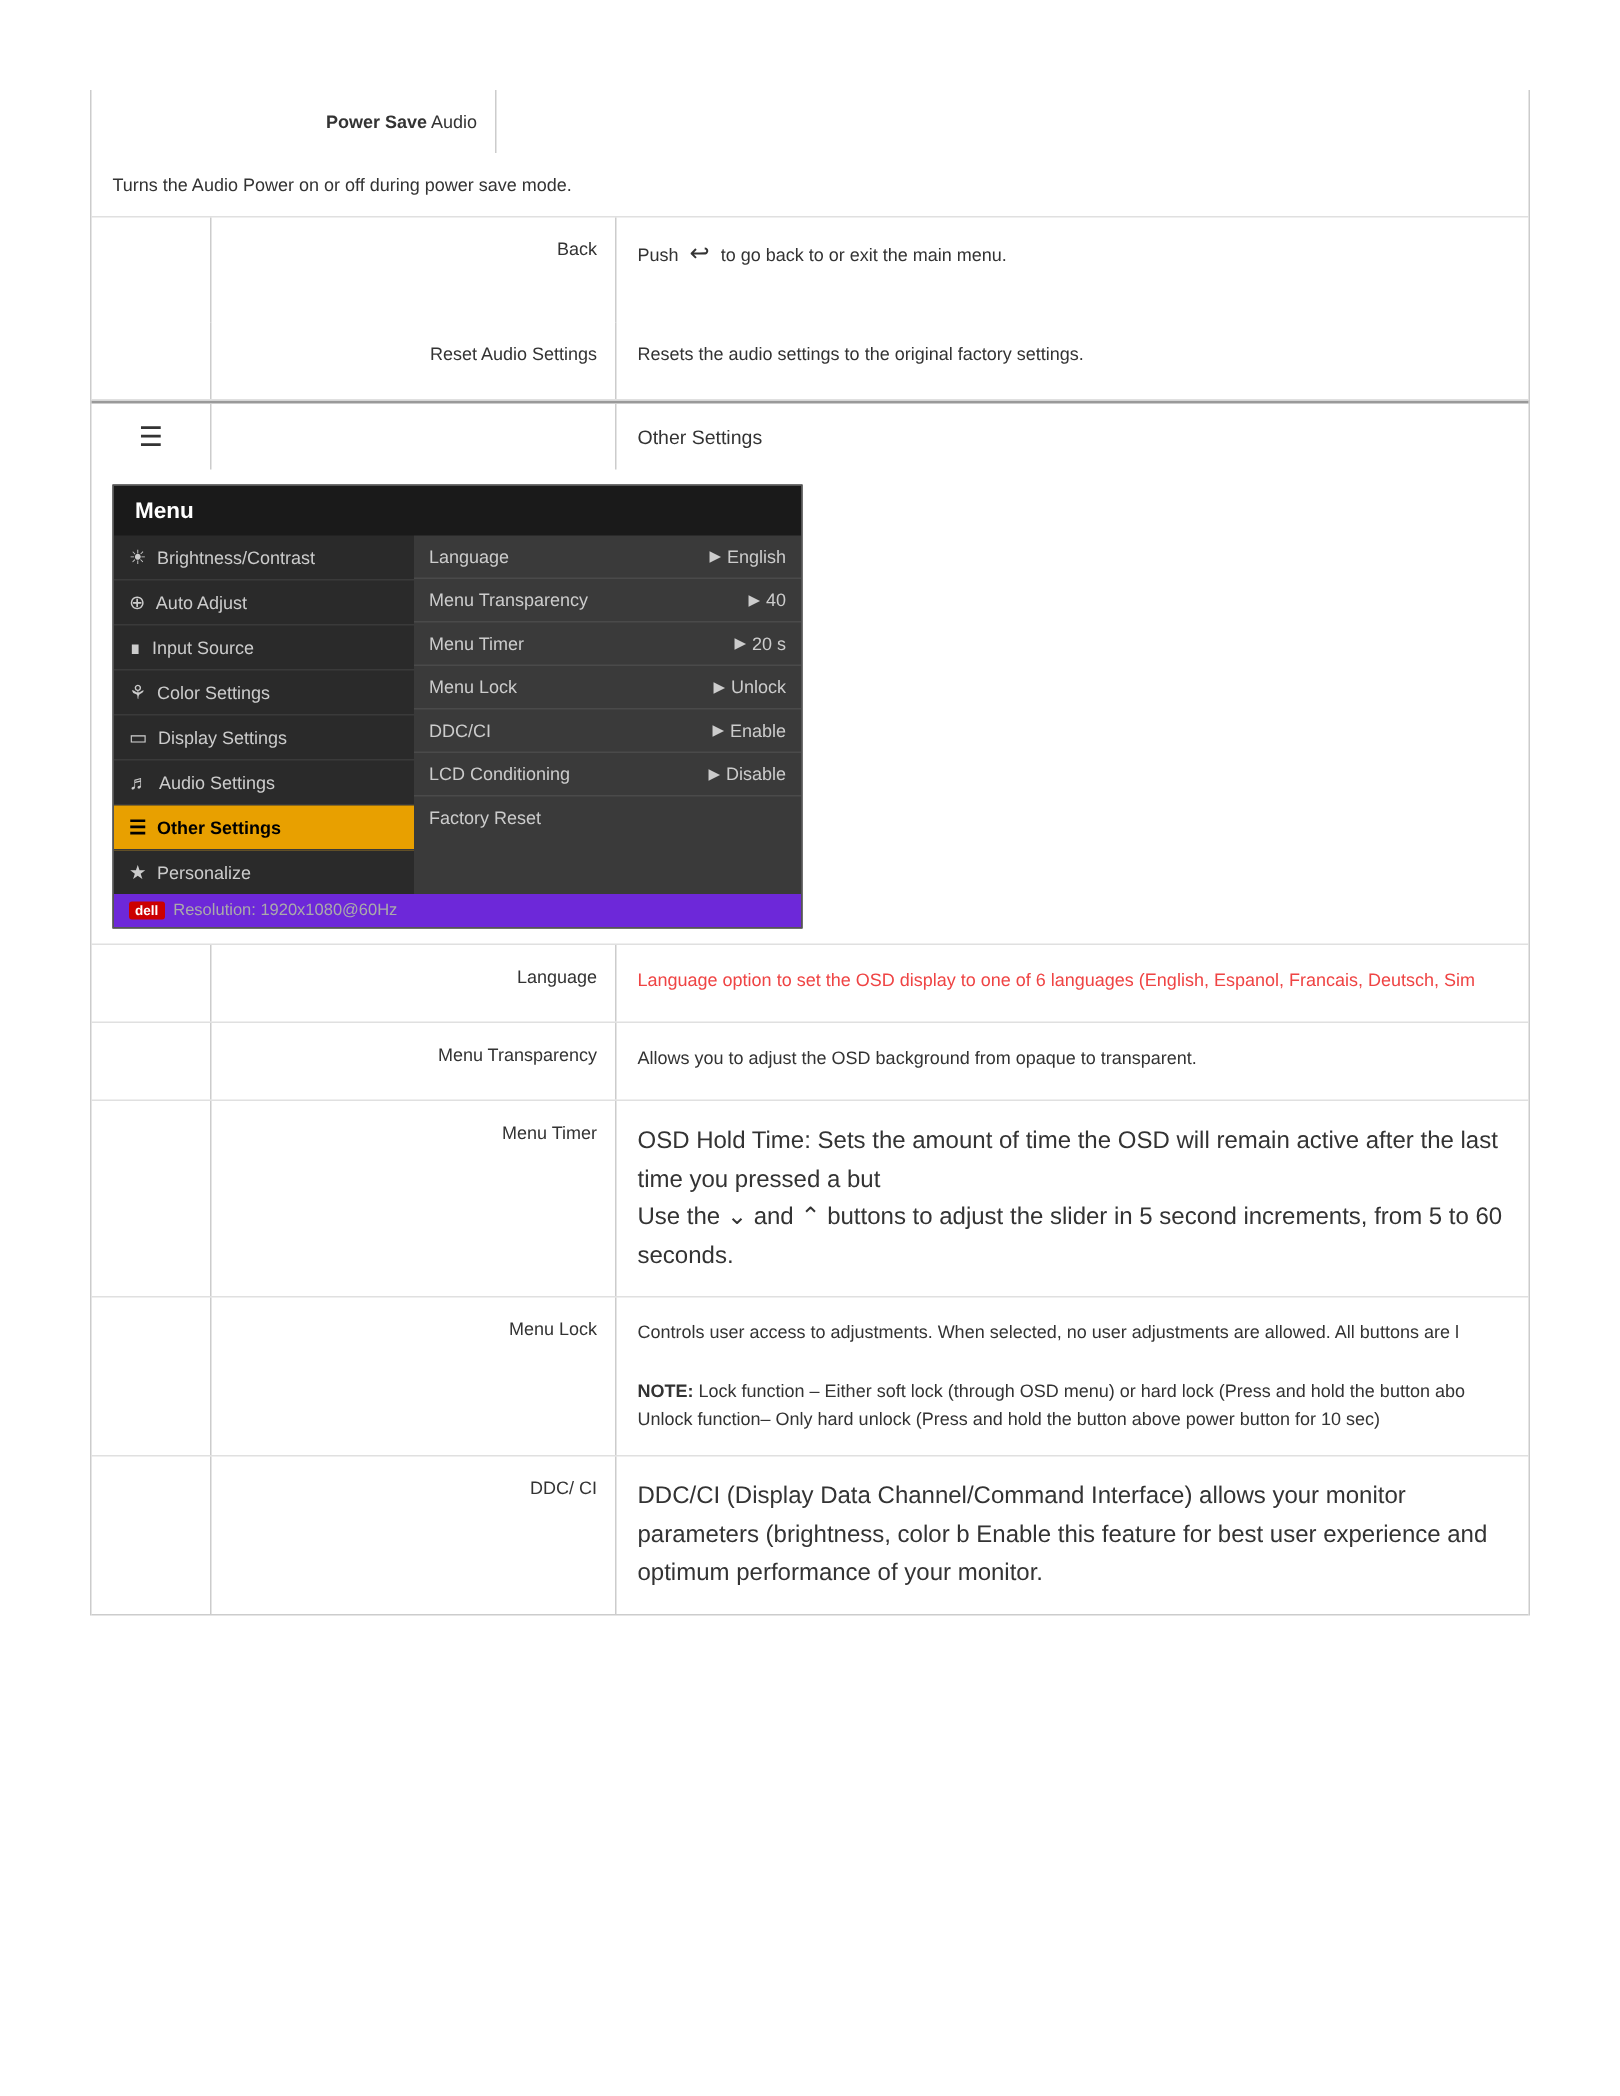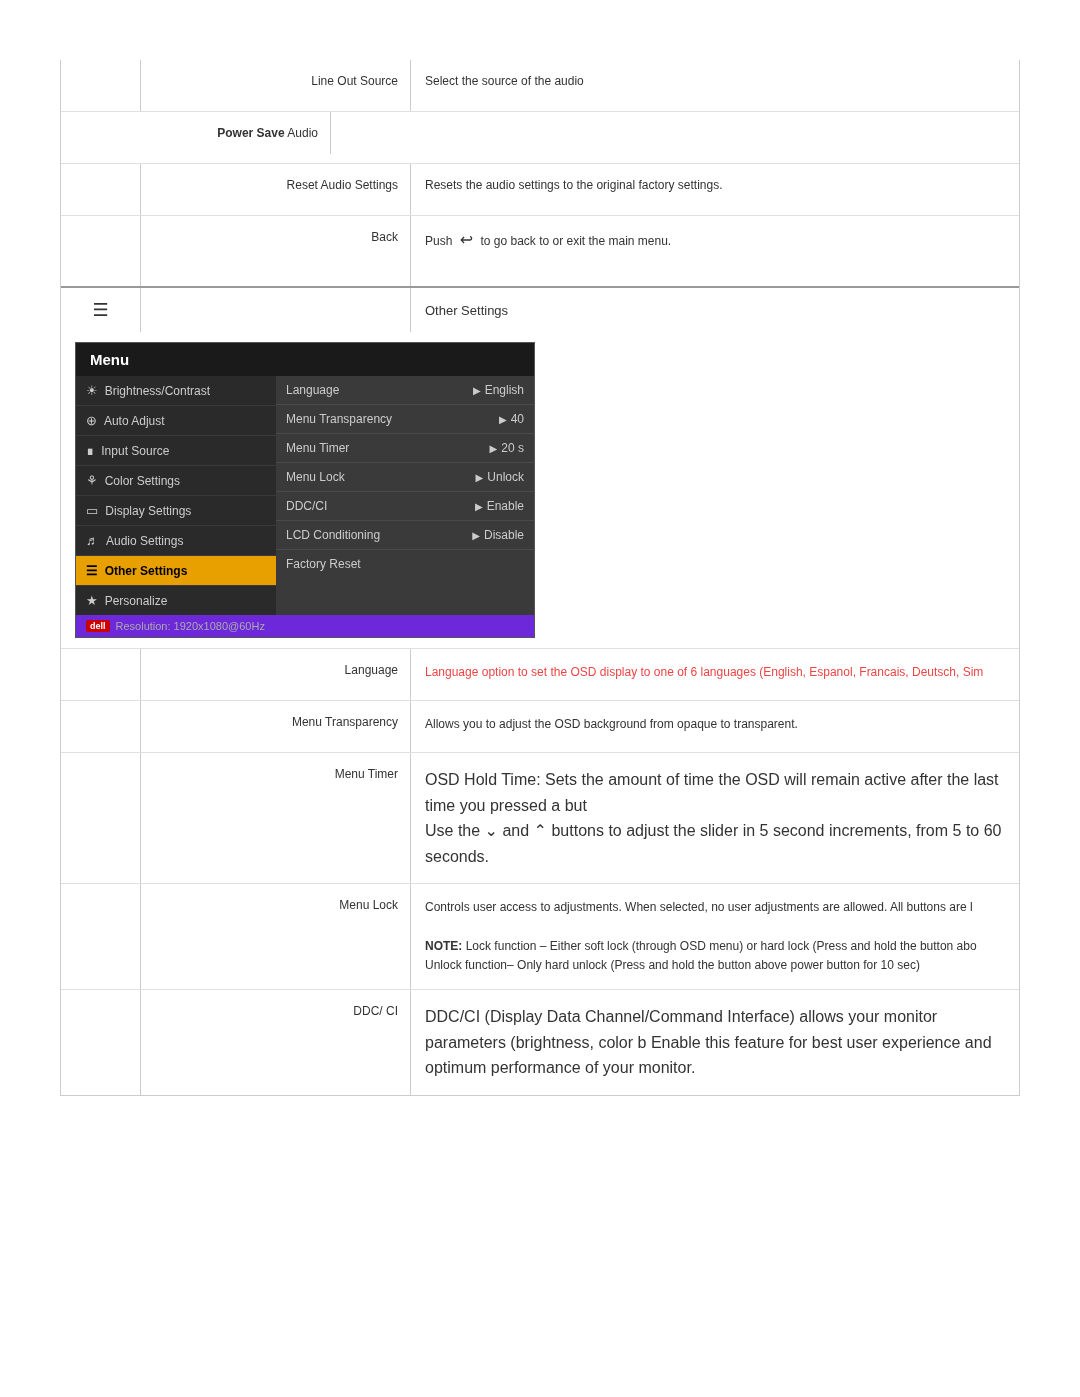--- a/index.html
+++ b/index.html
@@ -27,45 +27,41 @@
 
   </style>
 </head>
 <body>
 
 <div class="page-wrapper">
   <div class="full-layout">
 
     <div style="border-bottom: 2px solid #999;">
 
-      <div style="display:flex; border-bottom:1px solid #e0e0e0; min-height:52px;">
-        <div style="width:80px; border-right:1px solid #ccc;"></div>
-        <div style="width:270px; border-right:1px solid #ccc; text-align:right; padding:14px 12px 14px 0; font-size:12px; color:#333;">Line Out Source</div>
-        <div style="flex:1; padding:14px 14px; font-size:12px; color:#333;">Select the source of the audio</div>
-      </div>
 
       <div style="display:flex; border-bottom:1px solid #e0e0e0; min-height:52px;flex-direction:column;">
         <div style="width:80px; border-right:1px solid #ccc;"></div>
         <div style="width:270px; border-right:1px solid #ccc; text-align:right; padding:14px 12px 14px 0; font-size:12px; color:#333;">
           <span style="font-weight:bold;">Power Save</span><span> Audio</span>
         </div>
-      </div>
-
-      <div style="display:flex; border-bottom:1px solid #e0e0e0; min-height:52px;">
-        <div style="width:80px; border-right:1px solid #ccc;"></div>
-        <div style="width:270px; border-right:1px solid #ccc; text-align:right; padding:14px 12px 14px 0; font-size:12px; color:#333;">Reset Audio Settings</div>
-        <div style="flex:1; padding:14px 14px; font-size:12px; color:#333;">Resets the audio settings to the original factory settings.</div>
+        <div style="flex:1; padding:14px 14px; font-size:12px; color:#333;">Turns the Audio Power on or off during power save mode.</div>
       </div>
 
       <div style="display:flex; min-height:70px;">
         <div style="width:80px; border-right:1px solid #ccc;"></div>
         <div style="width:270px; border-right:1px solid #ccc; text-align:right; padding:14px 12px 14px 0; font-size:12px; color:#333;">Back</div>
         <div style="flex:1; padding:14px 14px; font-size:12px; color:#333;">
           Push <span style="font-size:16px; margin: 0 4px;">↩</span> to go back to or exit the main menu.
         </div>
+      </div>
+
+      <div style="display:flex; border-bottom:1px solid #e0e0e0; min-height:52px;">
+        <div style="width:80px; border-right:1px solid #ccc;"></div>
+        <div style="width:270px; border-right:1px solid #ccc; text-align:right; padding:14px 12px 14px 0; font-size:12px; color:#333;">Reset Audio Settings</div>
+        <div style="flex:1; padding:14px 14px; font-size:12px; color:#333;">Resets the audio settings to the original factory settings.</div>
       </div>
 
     </div>
 
     <div style="border-bottom:1px solid #ccc;">
 
       <div style="display:flex; border-bottom:0px; min-height:44px; align-items:center;">
         <div style="width:80px; border-right:1px solid #ccc; display:flex; align-items:center; justify-content:center; min-height:44px;">
           <span style="font-size:18px; color:#333;">☰</span>
         </div>

